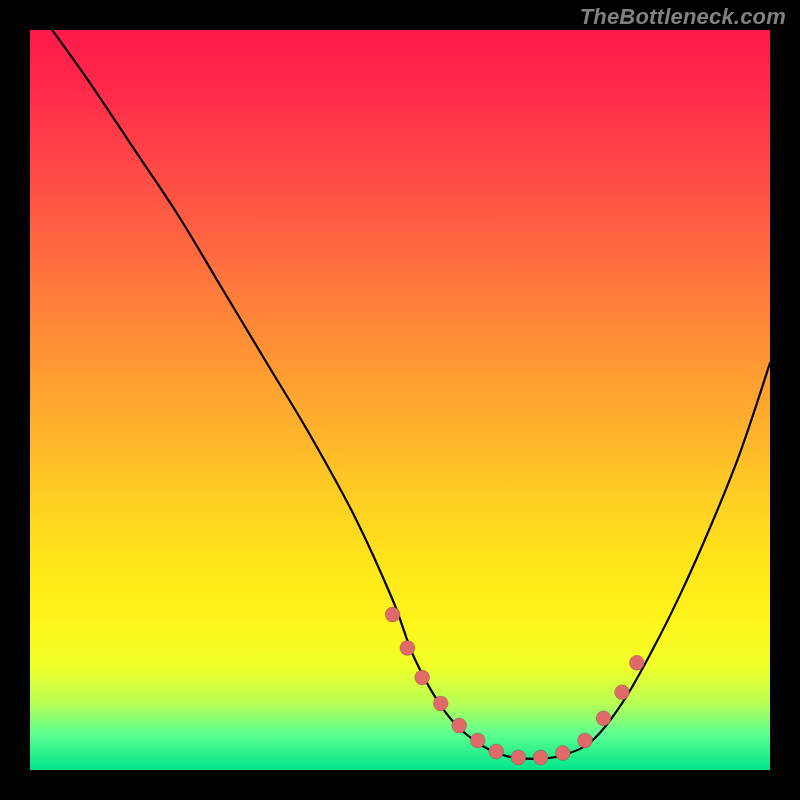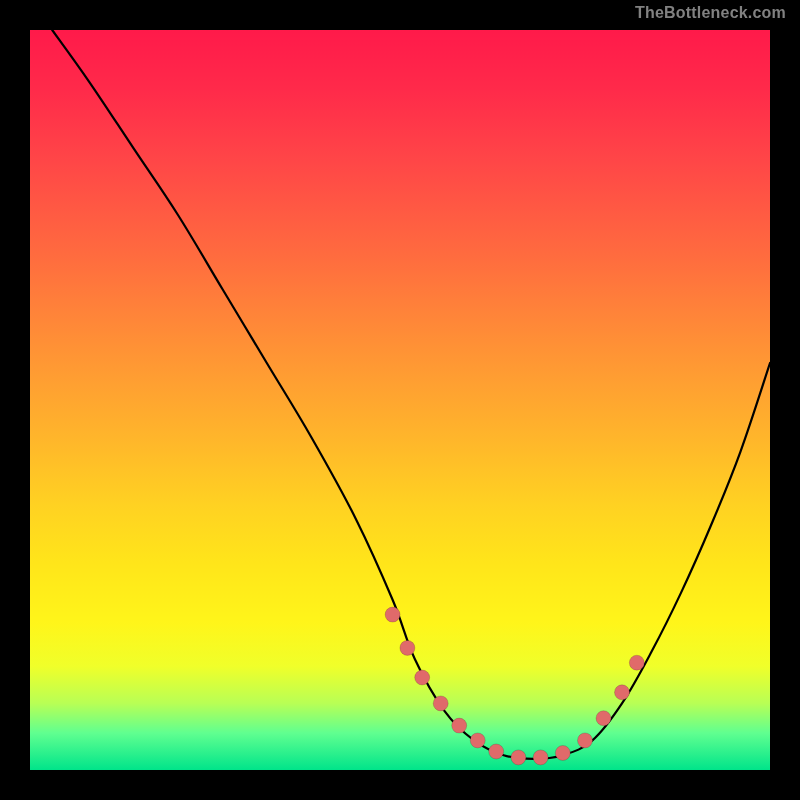--- a/index.html
+++ b/index.html
@@ -60,25 +60,26 @@
   }
   .dot {
     fill: #e06a6a;
     stroke: rgba(0,0,0,0.25);
     stroke-width: 0.6;
   }
   .watermark {
     position: absolute;
     top: 4px;
     right: 14px;
-    font-size: 16px;
+    font-size: 22px;
     font-weight: 600;
     color: #818181;
     letter-spacing: 0.2px;
     user-select: none;
+    font-style: italic;
   }
 </style>
 </head>
 <body>
 
 <div class="stage">
 
   <div class="watermark">TheBottleneck.com</div>
 
   <div class="plot-area">

